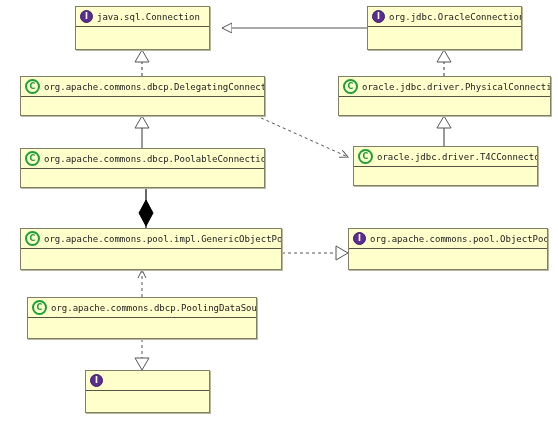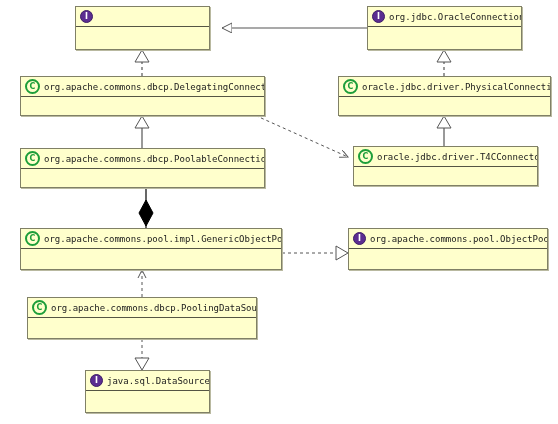--- a/index.html
+++ b/index.html
@@ -87,20 +87,21 @@
 
     <g>
       <path d="M142,339 L142,358" stroke="#555555" stroke-width="1" fill="none" stroke-dasharray="3,3"></path>
       <path d="M135,358 L149,358 L142,370 z" fill="#ffffff" stroke="#555555" stroke-width="1"></path>
     </g>
   </svg>
 
   <div class="uml-box" style="left:75px;top:6px;width:135px;height:44px;">
     <div class="uml-head">
       <span class="ic ic-interface">I</span>
+      <span class="uml-name">java.sql.Connection</span>
     </div>
     <div class="uml-body" style="height:23px;"></div>
   </div>
 
   <div class="uml-box" style="left:367px;top:6px;width:155px;height:44px;">
     <div class="uml-head">
       <span class="ic ic-interface">I</span>
       <span class="uml-name">org.jdbc.OracleConnection</span>
     </div>
     <div class="uml-body" style="height:23px;"></div>
@@ -158,18 +159,17 @@
     <div class="uml-head">
       <span class="ic ic-class">C</span>
       <span class="uml-name">org.apache.commons.dbcp.PoolingDataSource</span>
     </div>
     <div class="uml-body" style="height:21px;"></div>
   </div>
 
   <div class="uml-box" style="left:85px;top:370px;width:125px;height:43px;">
     <div class="uml-head">
       <span class="ic ic-interface">I</span>
-      <span class="uml-name">java.sql.DataSource</span>
     </div>
     <div class="uml-body" style="height:22px;"></div>
   </div>
 
 </div>
 
 </body></html>

